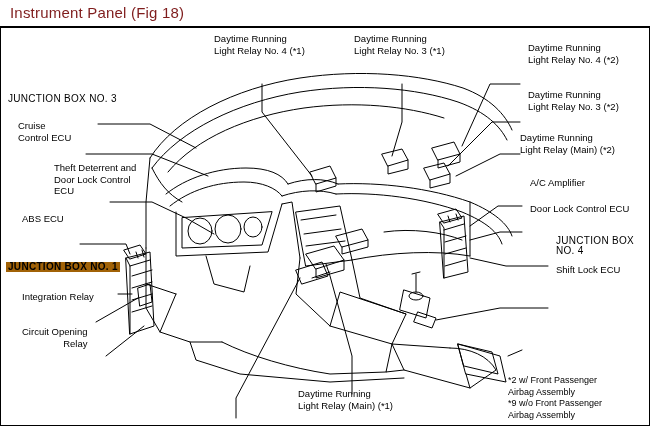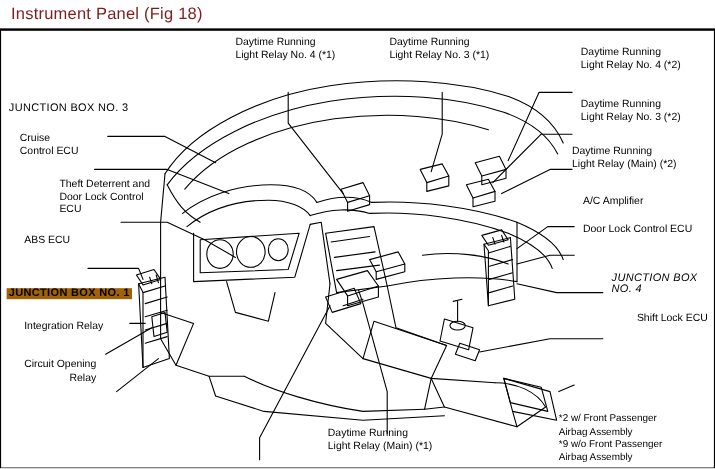--- a/index.html
+++ b/index.html
@@ -239,21 +239,21 @@
   <div class="lbl" style="left:354px; top:33px;">Daytime Running
 Light Relay No. 3 (*1)</div>
   <div class="lbl" style="left:528px; top:42px;">Daytime Running
 Light Relay No. 4 (*2)</div>
   <div class="lbl" style="left:528px; top:89px;">Daytime Running
 Light Relay No. 3 (*2)</div>
   <div class="lbl" style="left:520px; top:132px;">Daytime Running
 Light Relay (Main) (*2)</div>
   <div class="lbl" style="left:530px; top:177px;">A/C Amplifier</div>
   <div class="lbl" style="left:530px; top:203px;">Door Lock Control ECU</div>
-  <div class="lbl sm" style="left:556px; top:248px;font-style:italic;">JUNCTION  BOX  NO. 4</div>
-  <div class="lbl" style="left:556px; top:284px;margin-left:23px;">Shift Lock ECU</div>
+  <div class="lbl sm" style="left:556px; top:236px;">JUNCTION  BOX  NO. 4</div>
+  <div class="lbl" style="left:556px; top:264px;">Shift Lock ECU</div>
 
   <div class="lbl note" style="left:508px; top:375px;">*2  w/  Front Passenger
       Airbag Assembly</div>
   <div class="lbl note" style="left:508px; top:398px;">*9  w/o Front Passenger
       Airbag Assembly</div>
 
 </div>
 
 </body></html>

